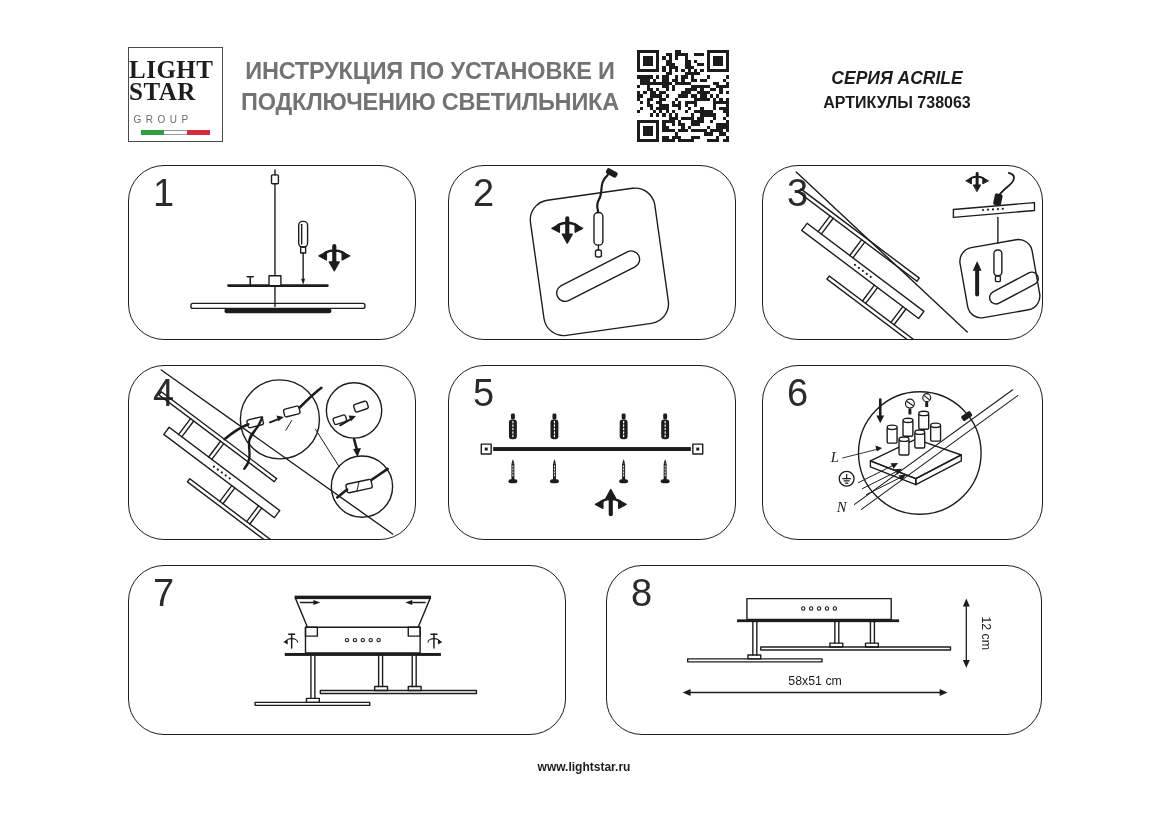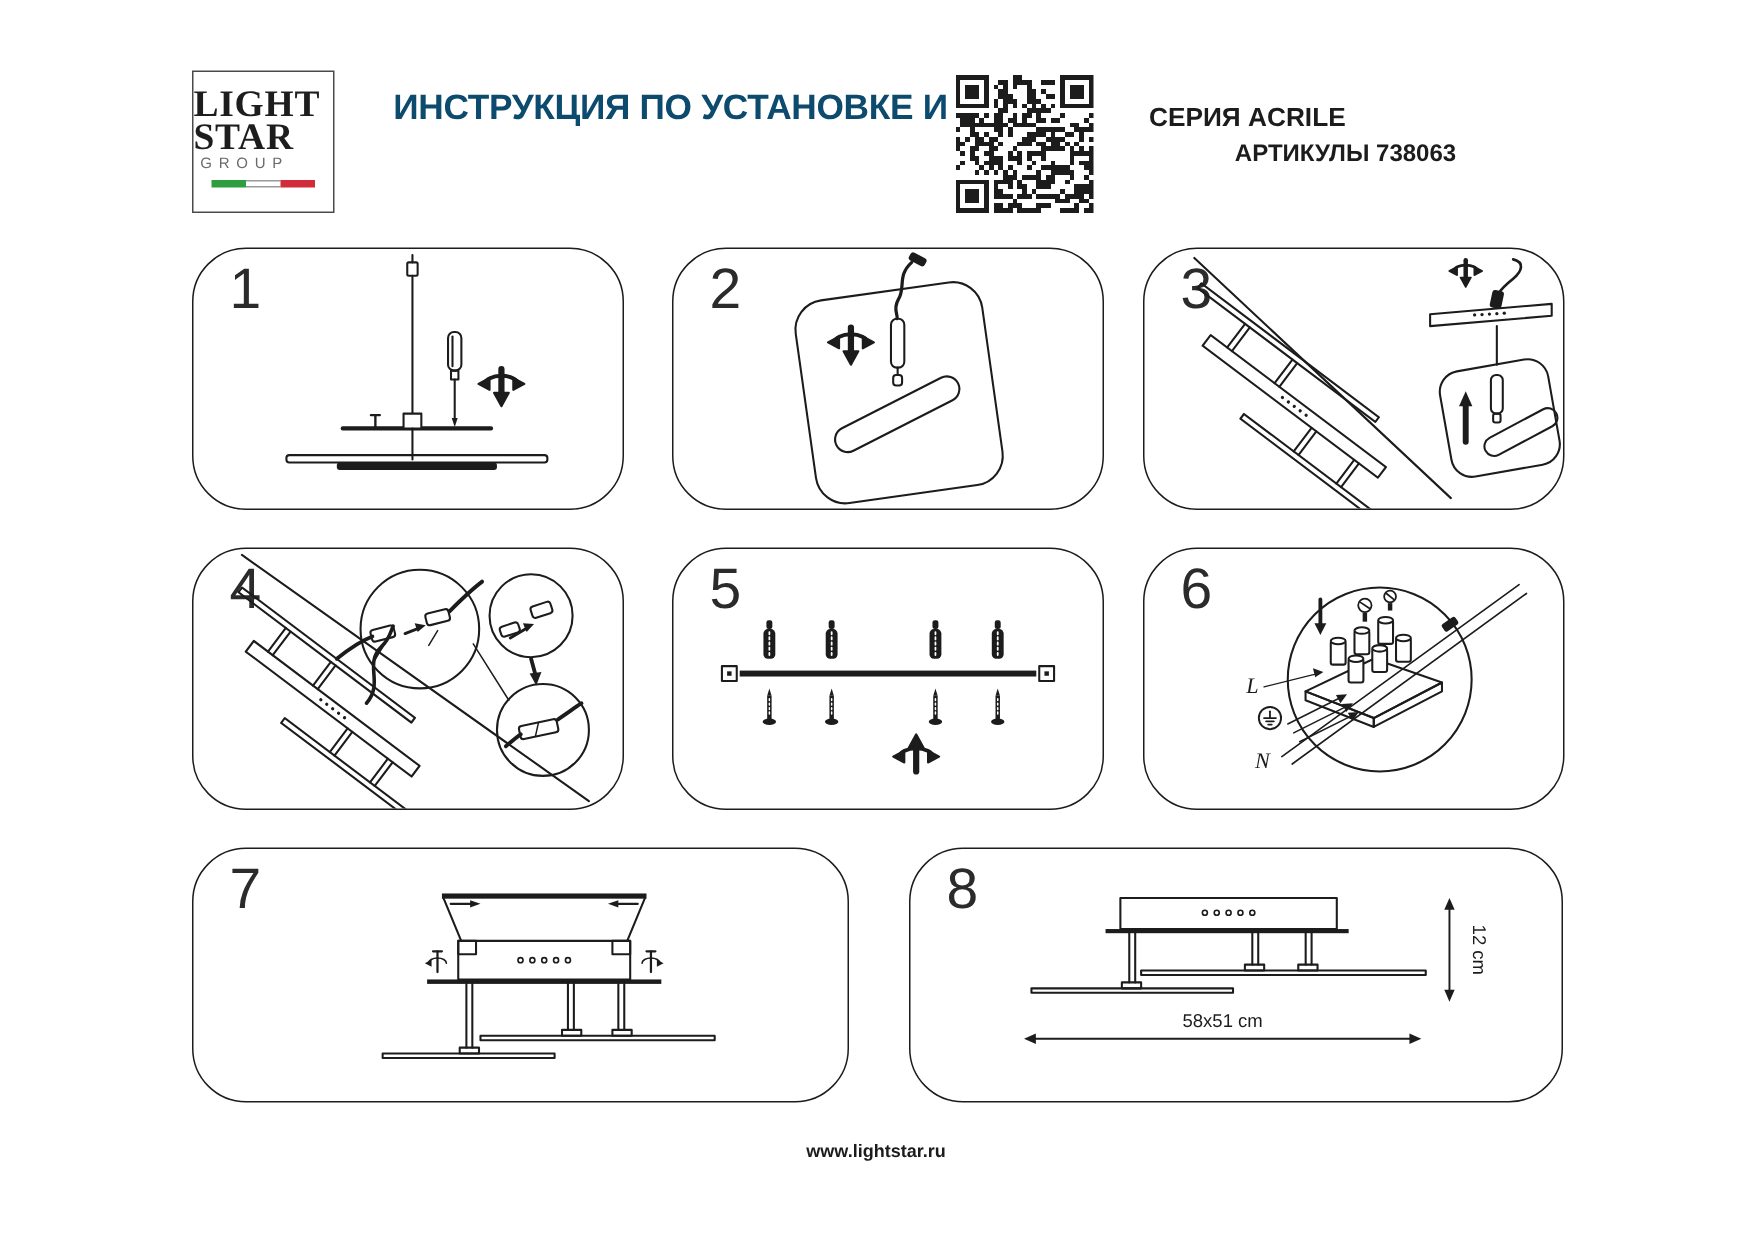--- a/index.html
+++ b/index.html
@@ -7,30 +7,30 @@
     width:1168px;height:826px;background:#ffffff;position:relative;
     font-family:"Liberation Sans",sans-serif;color:#1c1c1c;overflow:hidden;
   }
   .abs{position:absolute;}
   
   .logo{left:128px;top:47px;width:95px;height:95px;border:1.5px solid #4a4a4a;
         box-sizing:border-box;background:#fff;}
   .logo .ls{font-family:"Liberation Serif",serif;font-weight:bold;font-size:25px;
             line-height:22px;letter-spacing:.5px;color:#1d1d1d;}
   .logo .ls.first{margin-top:11px;}
-  .logo .grp{font-size:10px;letter-spacing:4.5px;padding-left:4.5px;color:#6b6b6b;margin-top:1px;}
+  .logo .grp{font-size:10px;letter-spacing:4.5px;padding-left:4.5px;color:#6b6b6b;margin-top:11px;}
   .flag{display:flex;height:5px;width:70px;margin:5px auto 0;}
   .flag span{flex:1;}
   .flag .g{background:#2f9e41;}
   .flag .w{background:#ffffff;border-top:1px solid #9a9a9a;border-bottom:1px solid #9a9a9a;}
   .flag .r{background:#d22b39;}
   .title{left:236px;top:56px;width:388px;text-align:center;font-weight:bold;
-         font-size:23.5px;line-height:31px;letter-spacing:-.2px;color:#0c4a6e;margin-left:17px;}
+         font-size:23.5px;line-height:31px;letter-spacing:-.2px;color:#737373;}
   .qr{left:637px;top:50px;width:92px;height:92px;}
-  .series{left:766px;top:68px;width:262px;text-align:left;font-weight:bold;font-size:17.5px;}
+  .series{left:766px;top:68px;width:262px;text-align:center;font-weight:bold;font-size:17.5px;font-style:italic;}
   .articles{left:756px;top:94px;width:282px;text-align:center;font-weight:bold;font-size:16px;}
   
   .panel{border:1.6px solid #1c1c1c;border-radius:36px;box-sizing:border-box;background:#fff;}
   .panel .num{position:absolute;left:24px;top:6px;font-size:38px;color:#2b2b2b;}
   .panel svg{position:absolute;left:0;top:0;width:100%;height:100%;}
   
   .footer{left:0;top:760px;width:1168px;text-align:center;font-weight:bold;font-size:12px;}
   
   .ink{stroke:#1c1c1c;fill:none;stroke-width:1.4;stroke-linecap:round;stroke-linejoin:round;}
   .ink text{stroke:none;fill:#1c1c1c;}
@@ -71,20 +71,21 @@
   <div class="grp">GROUP</div>
   <div class="flag">
       <span class="g"></span>
       <span class="w"></span>
       <span class="r"></span>
     </div>
 </div>
 
 <div class="abs title">
   <div>ИНСТРУКЦИЯ ПО УСТАНОВКЕ И</div>
+  <div>ПОДКЛЮЧЕНИЮ СВЕТИЛЬНИКА</div>
 </div>
 
 <svg id="qr-svg" class="abs qr" viewBox="0 0 29 29" style="shape-rendering:crispEdges">
     <rect x="0" y="0" width="1" height="1" fill="#1c1c1c"></rect>
     <rect x="1" y="0" width="1" height="1" fill="#1c1c1c"></rect>
     <rect x="2" y="0" width="1" height="1" fill="#1c1c1c"></rect>
     <rect x="3" y="0" width="1" height="1" fill="#1c1c1c"></rect>
     <rect x="4" y="0" width="1" height="1" fill="#1c1c1c"></rect>
     <rect x="5" y="0" width="1" height="1" fill="#1c1c1c"></rect>
     <rect x="6" y="0" width="1" height="1" fill="#1c1c1c"></rect>

